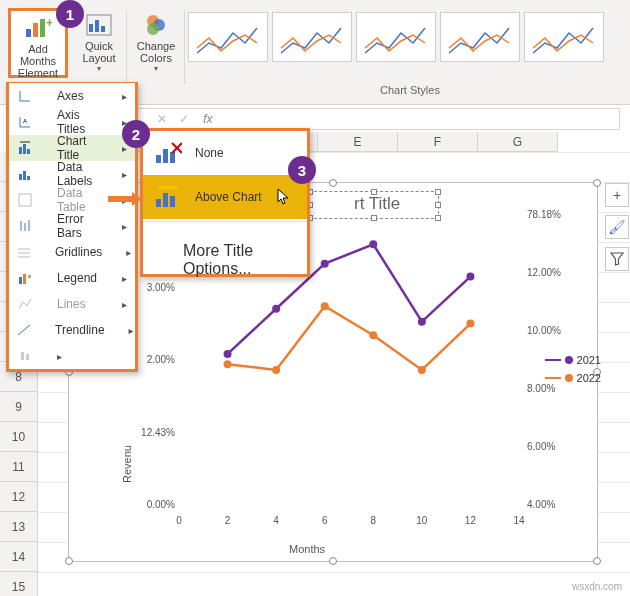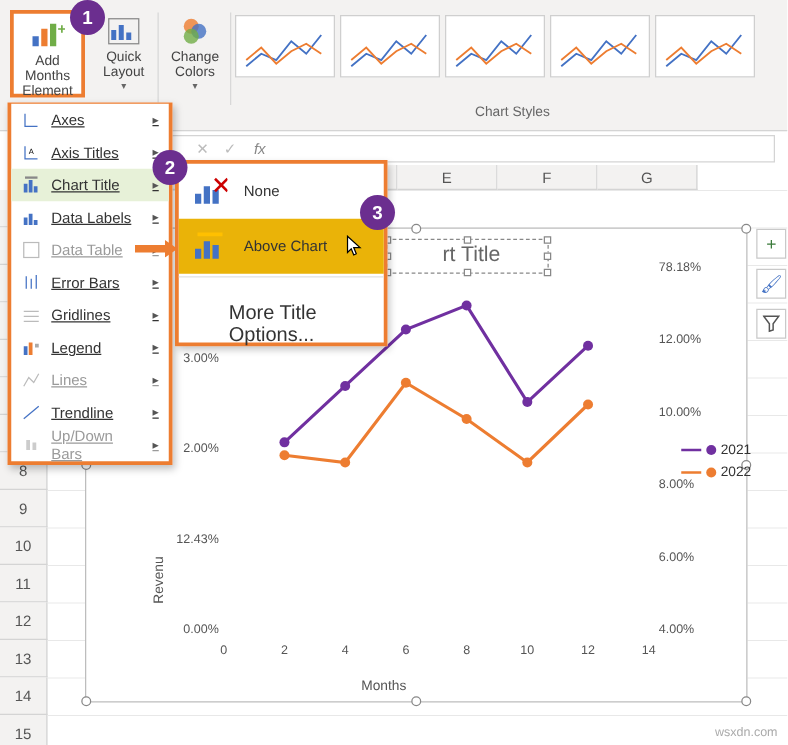--- a/index.html
+++ b/index.html
@@ -17,21 +17,21 @@
 .mini-chart { width: 80px; height: 50px; border: 1px solid #cfcfcf; background: #fff; }
 .chart-styles-label { position: absolute; left: 380px; top: 84px; font-size: 11px; color: #666; }
 .sep { position: absolute; top: 10px; bottom: 20px; width: 1px; background: #d8d8d8; }
 
 
 .badge { position: absolute; width: 28px; height: 28px; border-radius: 50%; background: #6b2e8f; color: #fff; font-weight: bold; font-size: 15px; display: flex; align-items: center; justify-content: center; z-index: 50; }
 
 
 .menu { position: absolute; background: #fff; border: 1px solid #c7c7c7; box-shadow: 2px 3px 6px rgba(0,0,0,.25); }
 #menu1 { left: 6px; top: 82px; width: 132px; border: 3px solid #ed7d31; border-top-width: 1px; }
-.menu-item { display: flex; align-items: center; height: 26px; padding: 0 8px; gap: 8px; cursor: default; text-decoration: underline; }
+.menu-item { display: flex; align-items: center; height: 26px; padding: 0 8px; gap: 24px; cursor: default; }
 .menu-item.hover { background: #e7f1d8; }
 .menu-item .mi-icon { width: 16px; height: 16px; display: inline-flex; align-items: center; justify-content: center; }
 .menu-item .mi-text { flex: 1; font-size: 12px; }
 .menu-item .mi-arrow { font-size: 10px; color: #555; }
 .menu-item.disabled { color: #9a9a9a; }
 
 
 #menu2 { left: 140px; top: 128px; width: 170px; border: 3px solid #ed7d31; }
 .sub-item { display: flex; align-items: center; height: 44px; padding: 0 10px; gap: 12px; }
 .sub-item.hover { background: #eab308; }
@@ -386,21 +386,20 @@
       <span class="mi-text">Trendline</span>
       <span class="mi-arrow">▸</span>
     </div>
   <div class="menu-item disabled">
       <span class="mi-icon">
         <svg width="14" height="14">
           <rect x="3" y="3" width="3" height="8" fill="#ccc"></rect>
           <rect x="8" y="5" width="3" height="6" fill="#ccc"></rect>
         </svg>
       </span>
-      <span class="mi-text">Up/Down Bars</span>
       <span class="mi-arrow">▸</span>
     </div>
 </div>
 
 <svg class="arrow-right">
     <path d="M0 4h24v-4l10 7-10 7v-4H0z" fill="#ed7d31"></path>
   </svg>
 
 <div class="menu" id="menu2">
   <div class="sub-item">

